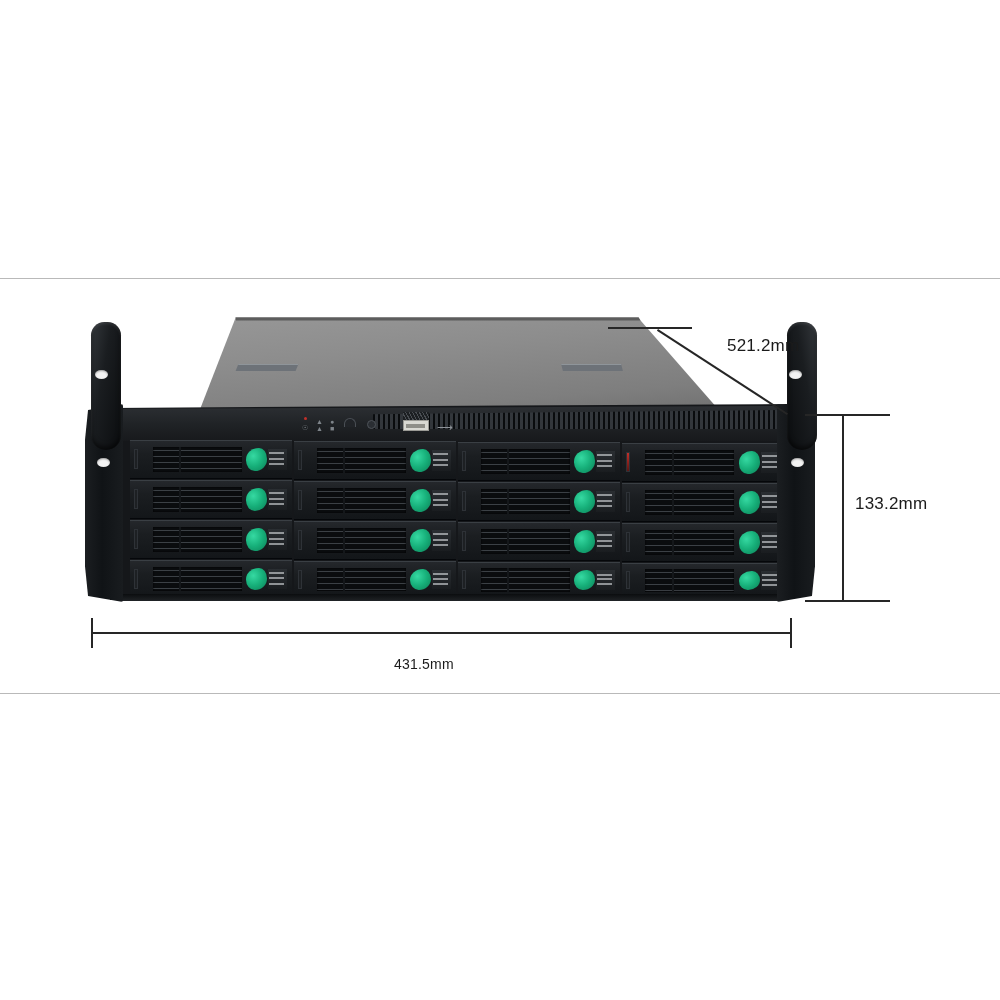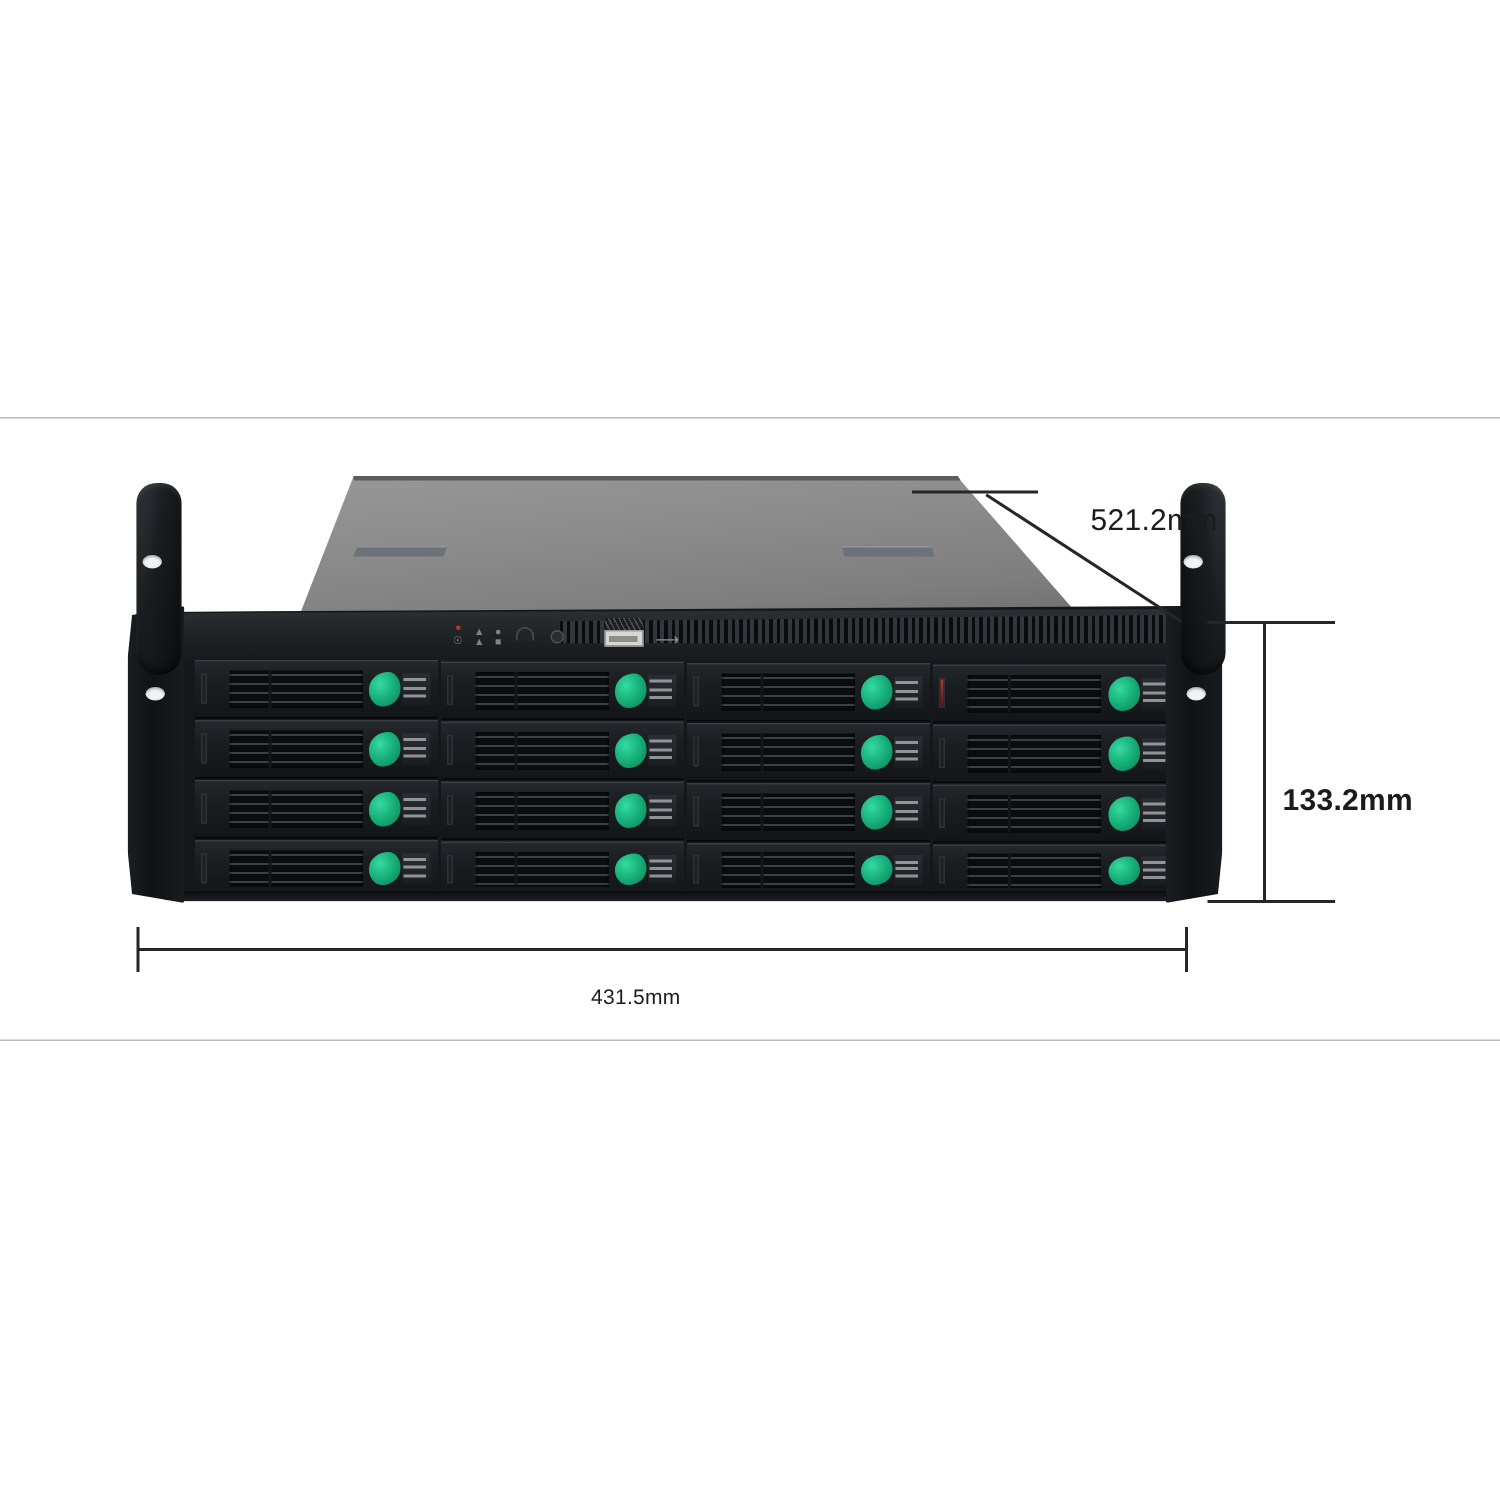--- a/index.html
+++ b/index.html
@@ -25,27 +25,27 @@
     height: 1px;
     background: #b9b9b9;
   }
   #rule-top    { top: 278px; }
   #rule-bottom { top: 693px; }
 
   
   .dim-label {
     position: absolute;
     color: #1b1b1b;
-    font-size: 20px;
+    font-size: 17px;
     letter-spacing: 0.2px;
     white-space: nowrap;
     font-family: "Liberation Sans", sans-serif;
   }
   #label-depth  { left: 727px; top: 336px; }
-  #label-height { left: 855px; top: 523px; font-weight: bold; }
+  #label-height { left: 855px; top: 494px; }
   #label-width  { left: 394px; top: 656px; font-size: 14px; }
 
   
   .dline-h { position: absolute; height: 2px; background: #262626; }
   .dline-v { position: absolute; width: 2px; background: #262626; }
   .dline-d { position: absolute; transform-origin: 0 0; height: 2px; background: #262626; }
 
   
   #depth-tick-top { left: 608px; top: 327px; width: 84px; }
   #depth-diag     { left: 658px; top: 329px; width: 155px; transform: rotate(33deg); }

